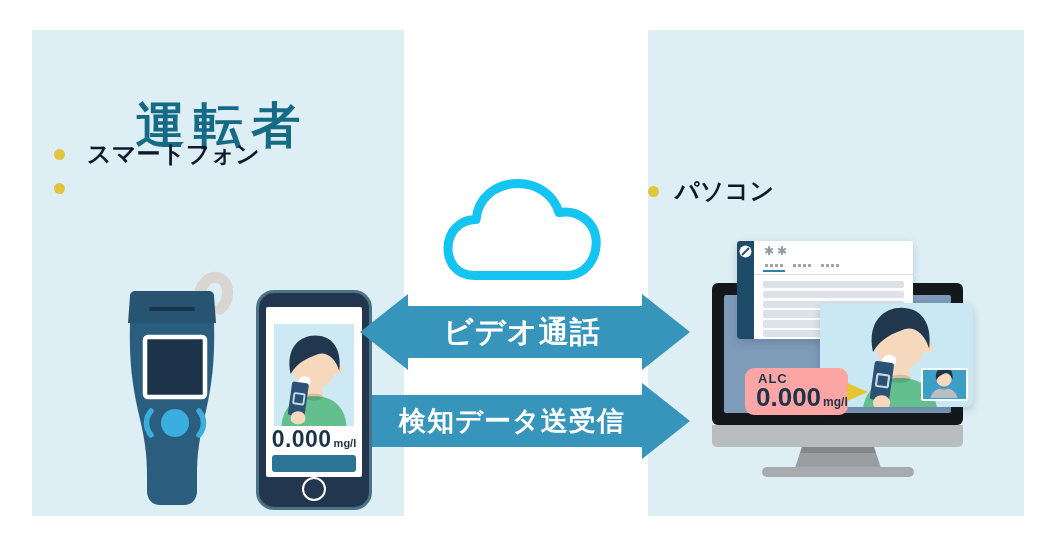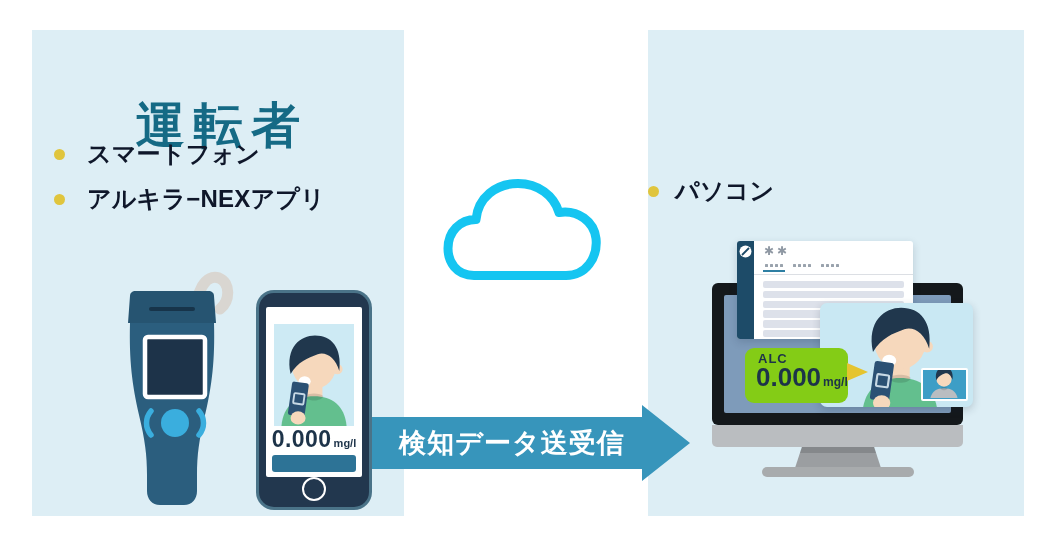--- a/index.html
+++ b/index.html
@@ -18,21 +18,21 @@
                    background:#e0c53d;margin-right:22px;}
   .equip-list.centered{left:0;right:0;top:145px;}
   .equip-list.centered li{justify-content:flex-start;}
   .equip-list.centered .dot{margin-right:16px;}
 
   
   .cloud{position:absolute;left:440px;top:166px;width:180px;height:118px;}
   .arrow{position:absolute;}
   .arrow svg{position:absolute;inset:0;}
   .arrow1{left:356px;top:290px;width:338px;height:84px;}
-  .arrow2{left:372px;top:401px;width:322px;height:84px;}
+  .arrow2{left:372px;top:379px;width:322px;height:84px;}
   .arrow-label{position:absolute;inset:0;display:flex;align-items:center;justify-content:center;
                color:#fff;font-weight:800;letter-spacing:.04em;}
   .arrow1 .arrow-label{font-size:30px;padding-right:6px;}
   .arrow2 .arrow-label{font-size:27px;width:280px;}
 
   
   .breathalyzer{position:absolute;left:90px;top:235px;width:120px;height:250px;}
   .phone{position:absolute;left:227px;top:263px;width:110px;height:214px;background:#22374e;
          border-radius:15px;box-shadow:0 0 0 3px #4a7388;}
   .phone-screen{position:absolute;left:7px;top:14px;right:7px;bottom:30px;background:#fff;border-radius:2px;}
@@ -69,21 +69,21 @@
   .dot-group.active::after{content:"";position:absolute;left:-2px;right:-2px;bottom:-5px;height:2.5px;background:#2e7fa3;}
   .browser-divider{position:absolute;left:17px;right:0;top:33px;height:1px;background:#dcdfe4;}
   .browser-rows{position:absolute;left:26px;right:9px;top:40px;display:flex;flex-direction:column;gap:2.4px;}
   .browser-rows i{height:7.4px;background:#dde1ea;border-radius:2px;}
 
   
   .video-window{position:absolute;left:820px;top:303px;width:153px;height:104px;background:#c9e8f3;
                 border-radius:7px;box-shadow:0 3px 8px rgba(20,40,60,.2);overflow:hidden;}
   .pip{position:absolute;left:101px;top:65px;width:47px;height:33px;background:#3d9ec6;
        border:2.5px solid #fff;border-radius:2px;box-sizing:border-box;overflow:hidden;}
-  .alc-bubble{position:absolute;left:745px;top:348px;width:103px;height:55px;background:#84cc16;
+  .alc-bubble{position:absolute;left:745px;top:368px;width:103px;height:47px;background:#fca5a5;
               border-radius:9px;color:#1d3349;}
   .alc-bubble .tail{position:absolute;left:99%;top:15px;width:0;height:0;
                     border-top:9px solid transparent;border-bottom:9px solid transparent;
                     border-left:21px solid #e5c42f;}
   .alc-label{position:absolute;left:13px;top:4px;font-size:13px;font-weight:800;letter-spacing:1px;line-height:1;}
   .alc-value{position:absolute;left:11px;top:16px;line-height:1;white-space:nowrap;}
   .alc-value .val{font-size:26px;font-weight:700;}
   .alc-value .unit{font-size:12px;font-weight:700;margin-left:2px;}
 </style>
 </head>
@@ -118,21 +118,20 @@
 
   <section class="panel left">
     <h2 class="panel-title">運転者</h2>
     <ul class="equip-list">
       <li>
         <span class="dot"></span>
         <span>スマートフォン</span>
       </li>
       <li>
         <span class="dot"></span>
-        <span>アルキラ−NEXアプリ</span>
       </li>
     </ul>
 
     <svg class="breathalyzer" viewBox="0 0 120 250">
       <path d="M 76 50 C 72 28 84 8 97 13 C 109 18 108 36 98 44" fill="none" stroke="#d9d6d1" stroke-width="11" stroke-linecap="round"></path>
       <path d="M 14 26 L 86 26 C 90 26 92 28 92 31 L 94 58 L 6 58 L 8 31 C 8 28 10 26 14 26 Z" fill="#265471"></path>
       <rect x="27" y="42" width="46" height="4" rx="2" fill="#17344a"></rect>
       <path d="M 8 58 L 92 58 C 93 95 90 120 83 150 C 77 175 75 190 75 210 L 75 226 C 75 234 70 240 62 240 L 38 240 C 30 240 25 234 25 226 L 25 210 C 25 190 23 175 17 150 C 10 120 7 95 8 58 Z" fill="#2b5e7e"></path>
       <rect x="23" y="72" width="60" height="60" rx="3" fill="#1d3349" stroke="#ffffff" stroke-width="4.5"></rect>
       <circle cx="53" cy="158" r="14" fill="#3aaede"></circle>
@@ -226,20 +225,26 @@
     <span class="alc-value">
       <span class="val">0.000</span><span class="unit">mg/l</span>
     </span>
     <i class="tail"></i>
   </div>
 
   <svg class="cloud" viewBox="0 0 180 115">
     <path d="M 34 108 C 16 108 8 94 8 81 C 8 64 20 52 36 52 C 38 30 56 16 78 16 C 98 16 114 28 119 45 C 138 42 154 54 156 71 C 158 90 146 108 126 108 Z" fill="#ffffff" stroke="#15c5f1" stroke-width="9" stroke-linejoin="round"></path>
   </svg>
 
+  <div class="arrow arrow1">
+    <svg viewBox="0 0 338 84">
+      <polygon points="4,42 52,4 52,16 286,16 286,4 334,42 286,80 286,68 52,68 52,80" fill="#3795bb"></polygon>
+    </svg>
+    <span class="arrow-label">ビデオ通話</span>
+  </div>
 
   <div class="arrow arrow2">
     <svg viewBox="0 0 322 84">
       <polygon points="0,16 270,16 270,4 318,42 270,80 270,68 0,68" fill="#3795bb"></polygon>
     </svg>
     <span class="arrow-label">検知データ送受信</span>
   </div>
 
 </div>
 

